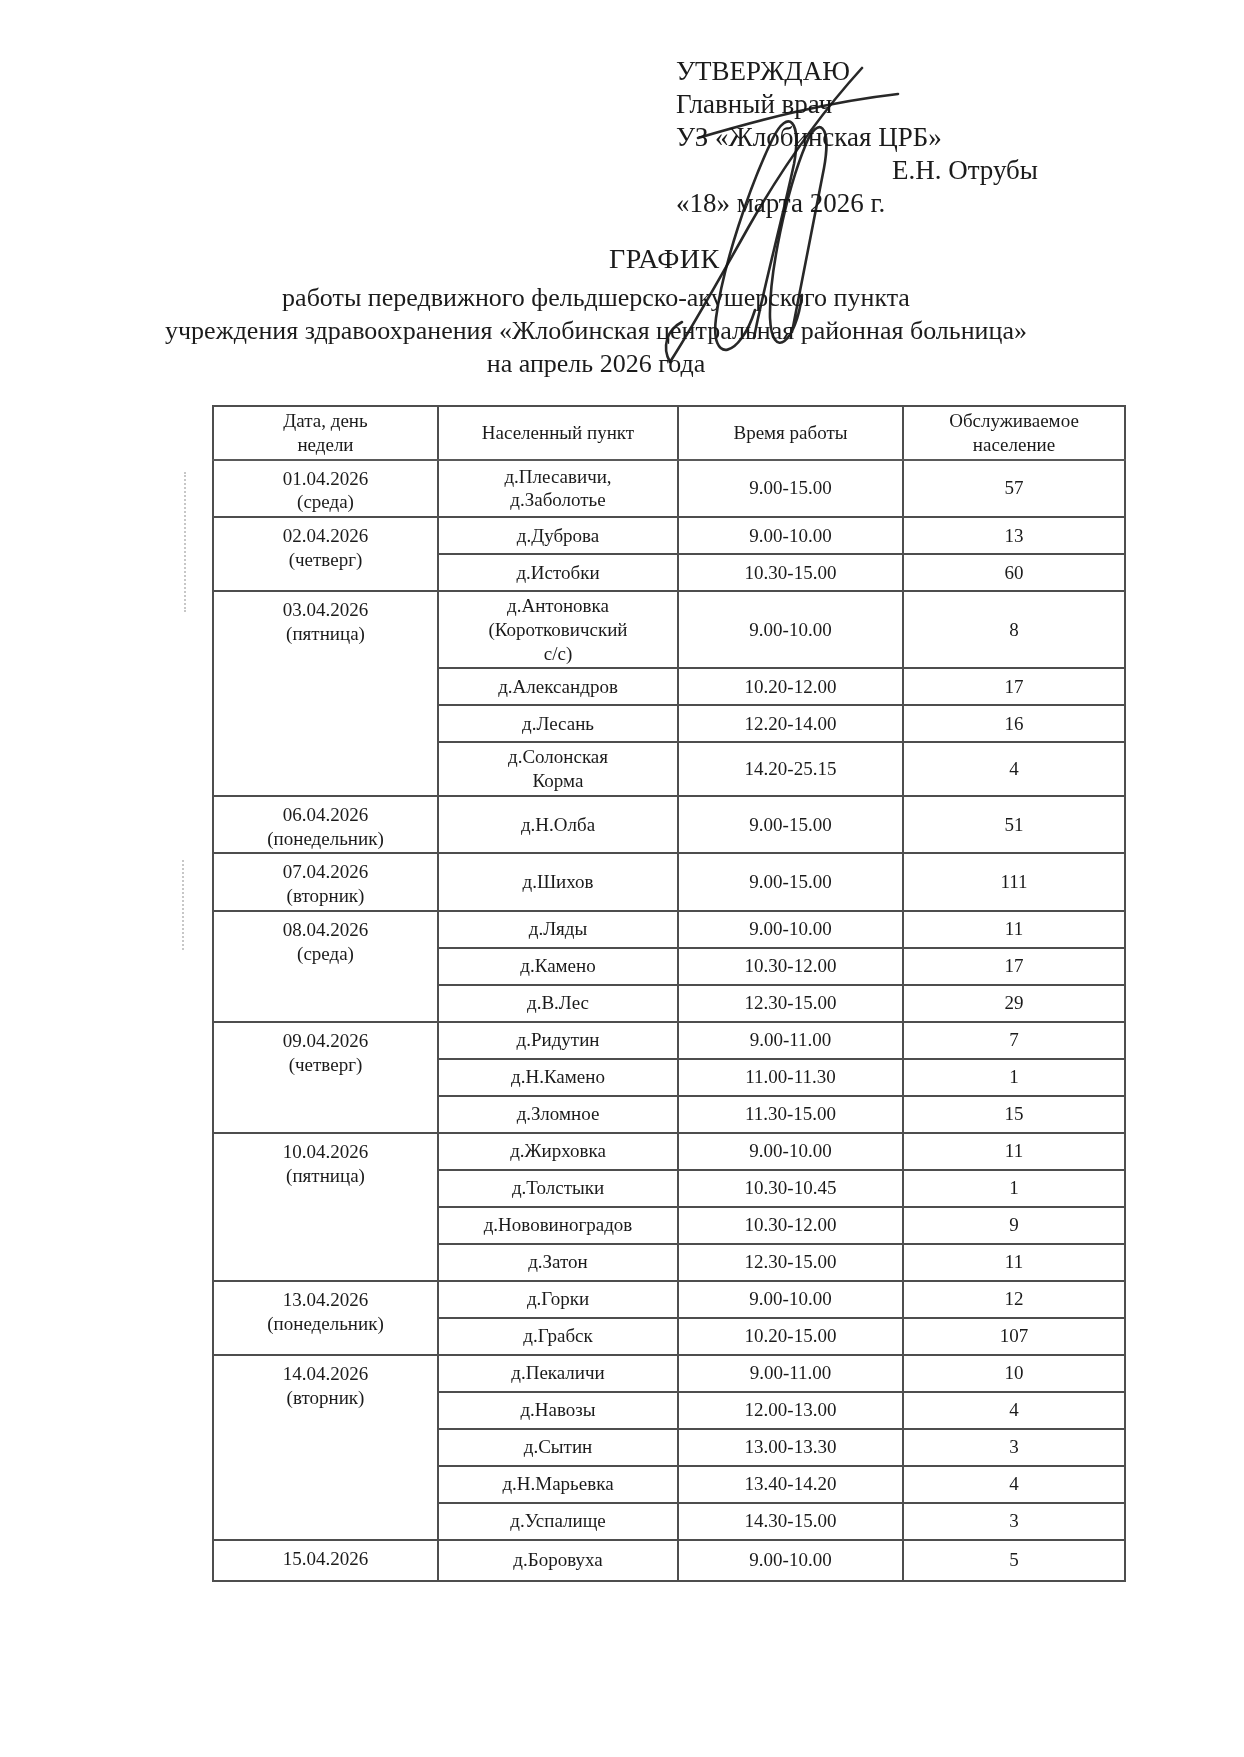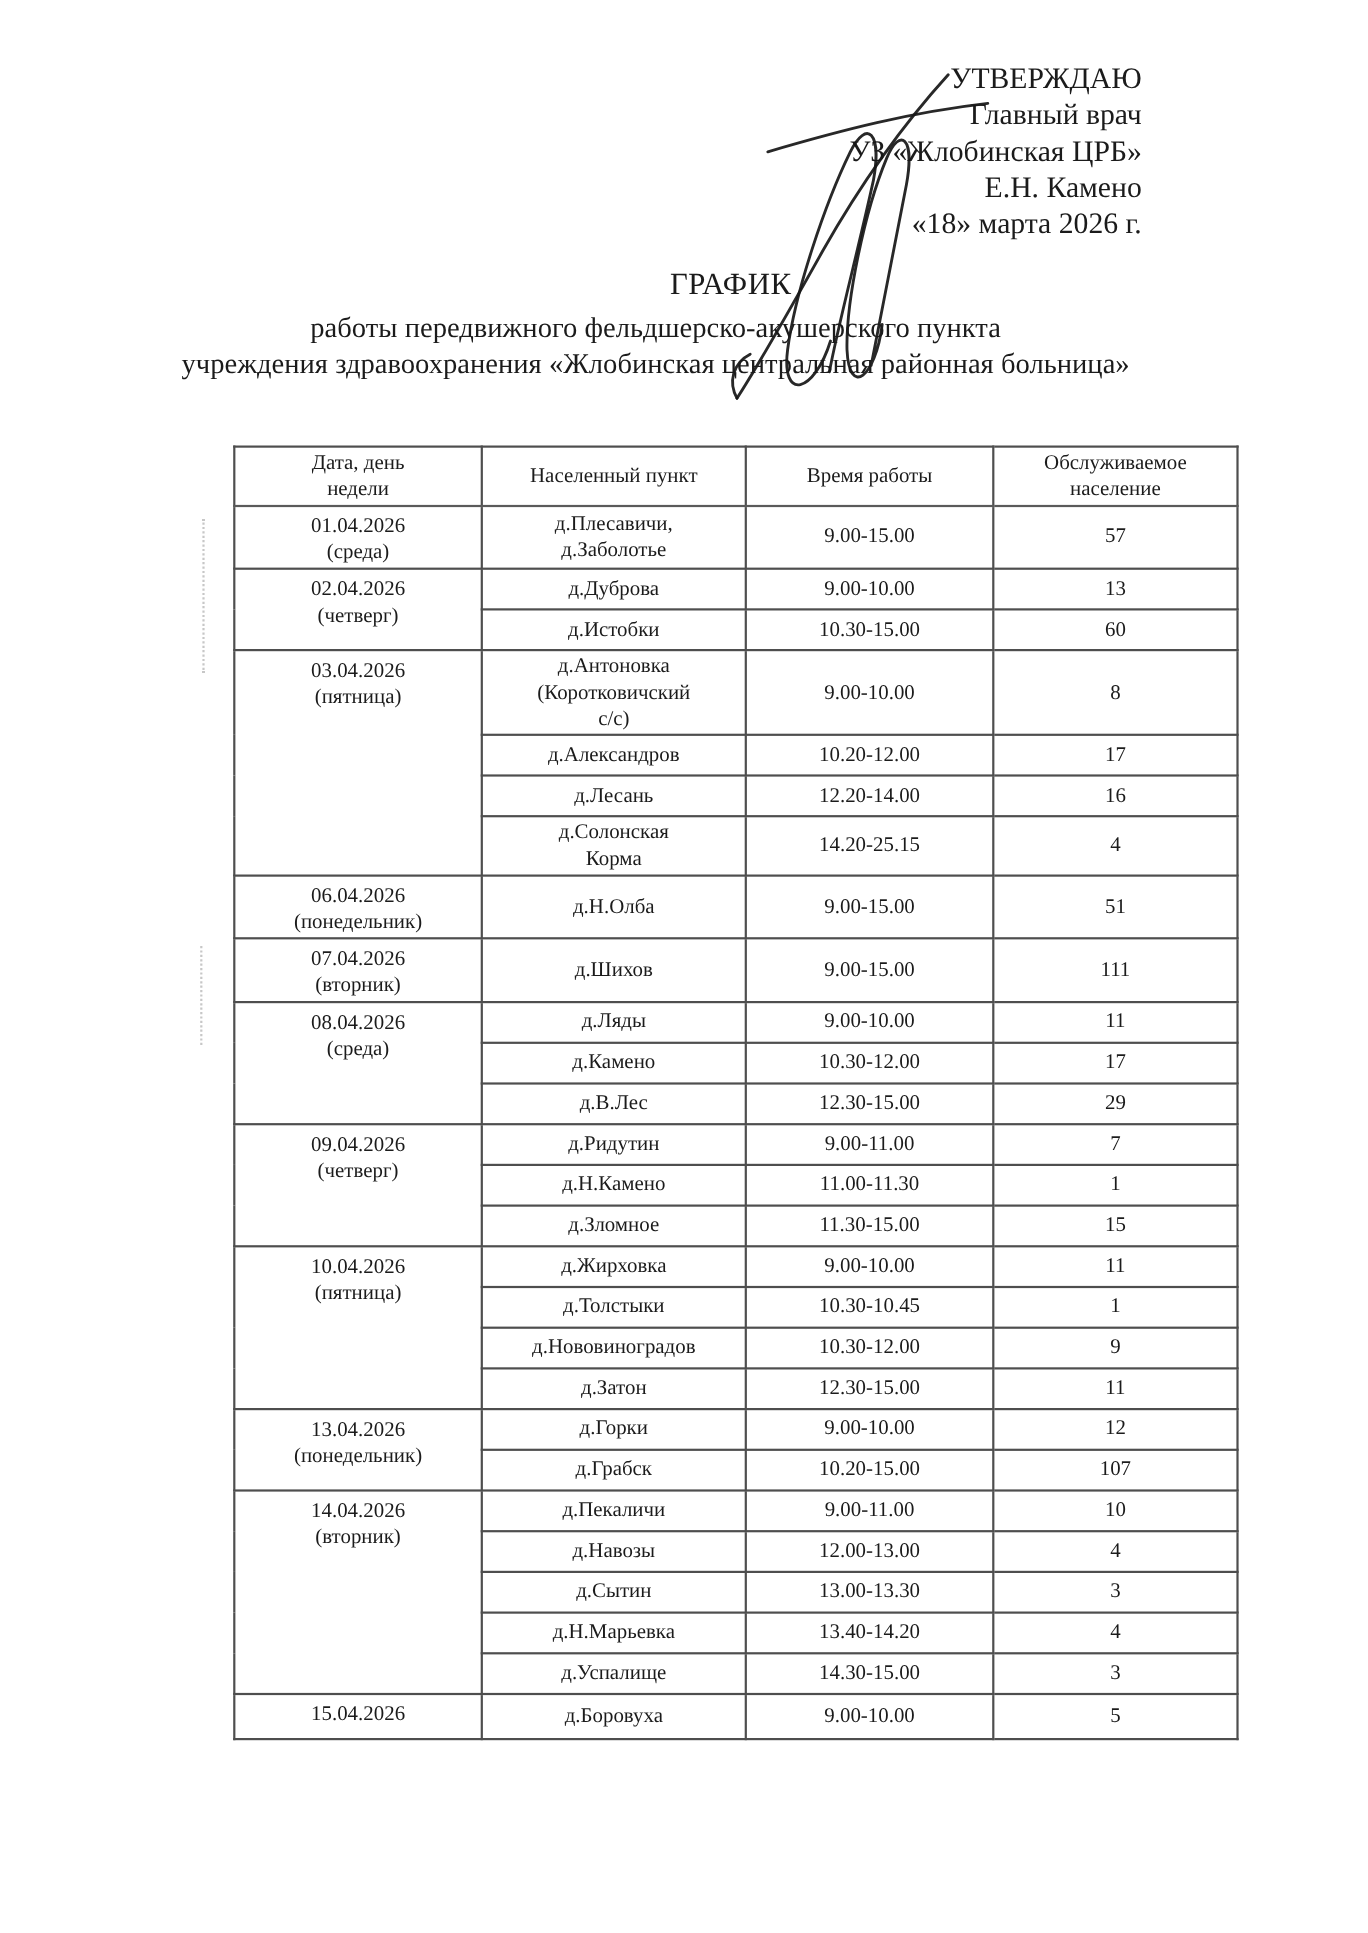--- a/index.html
+++ b/index.html
@@ -17,21 +17,21 @@
   
   .approval-block {
     position: absolute;
     left: 676px;
     top: 55px;
     width: 362px;
     font-size: 27px;
     line-height: 1.22;
     white-space: nowrap;
   }
-  .approval-line { white-space: nowrap; text-align: right; }
+  .approval-line { white-space: nowrap; }
   .approval-signer { text-align: right; }
 
   
   .signature-wrap {
     position: absolute;
     left: 570px;
     top: 60px;
     width: 330px;
     height: 310px;
     pointer-events: none;
@@ -101,39 +101,40 @@
 </style>
 </head>
 <body>
 
 <div class="page">
 
   <div class="approval-block">
     <div class="approval-line">УТВЕРЖДАЮ</div>
     <div class="approval-line">Главный врач</div>
     <div class="approval-line">УЗ «Жлобинская ЦРБ»</div>
-    <div class="approval-line approval-signer">Е.Н. Камено</div>
+    <div class="approval-line approval-signer">Е.Н. Отрубы</div>
     <div class="approval-line">«18» марта 2026 г.</div>
   </div>
 
   <div class="signature-wrap">
     <svg viewBox="0 0 330 310" xmlns="http://www.w3.org/2000/svg" aria-hidden="true">
       <path d="M 292,8 C 252,52 212,108 178,168 C 150,218 122,268 100,302"></path>
       <path d="M 185,250 C 170,298 140,305 146,258 C 153,205 180,125 203,78 C 218,48 232,60 224,104 C 210,168 192,235 184,278"></path>
       <path d="M 232,235 C 226,283 202,302 200,258 C 199,214 216,132 236,84 C 248,55 262,64 254,108 C 242,172 230,230 222,272"></path>
       <path d="M 128,78 C 196,58 258,42 328,34"></path>
       <path d="M 100,302 C 92,288 96,270 112,262"></path>
     </svg>
   </div>
 
   <div class="doc-title">ГРАФИК</div>
 
   <div class="doc-subtitle">
     <div>работы передвижного фельдшерско-акушерского пункта</div>
     <div>учреждения здравоохранения «Жлобинская центральная районная больница»</div>
+    <div>на апрель 2026 года</div>
   </div>
 
   <table class="schedule">
     <colgroup>
       <col style="width:225px">
       <col style="width:240px">
       <col style="width:225px">
       <col style="width:222px">
     </colgroup>
     <thead>

